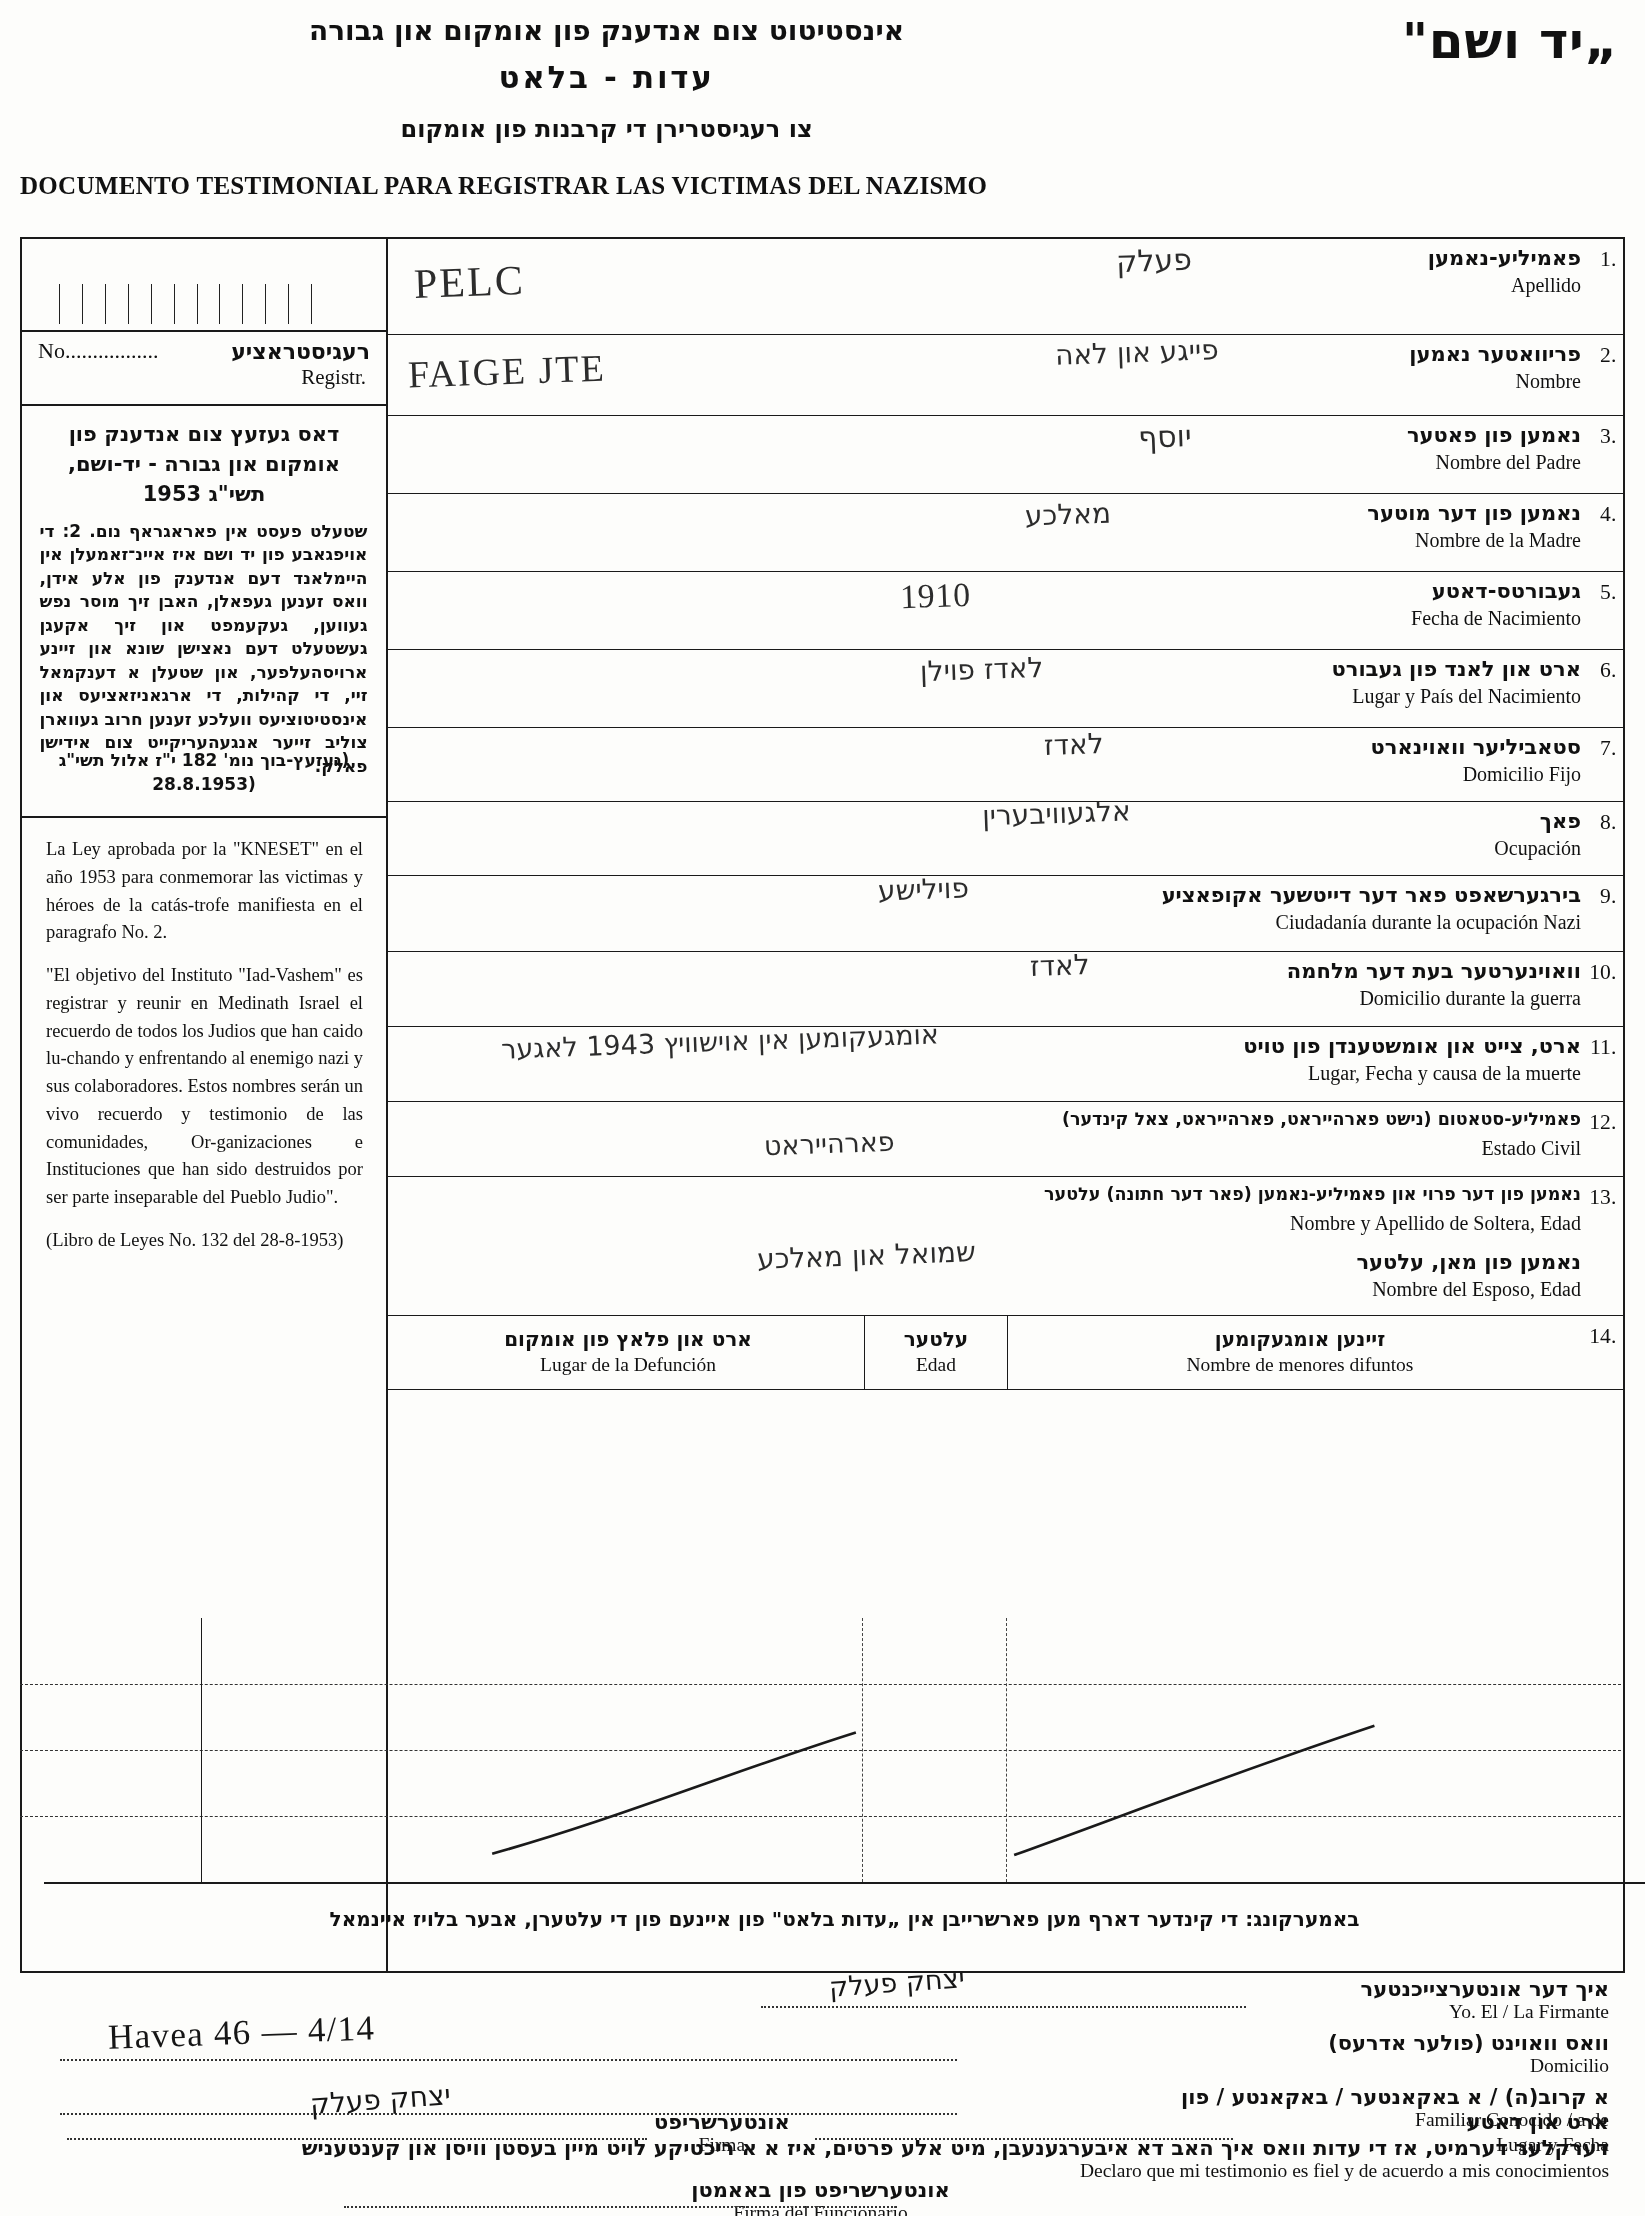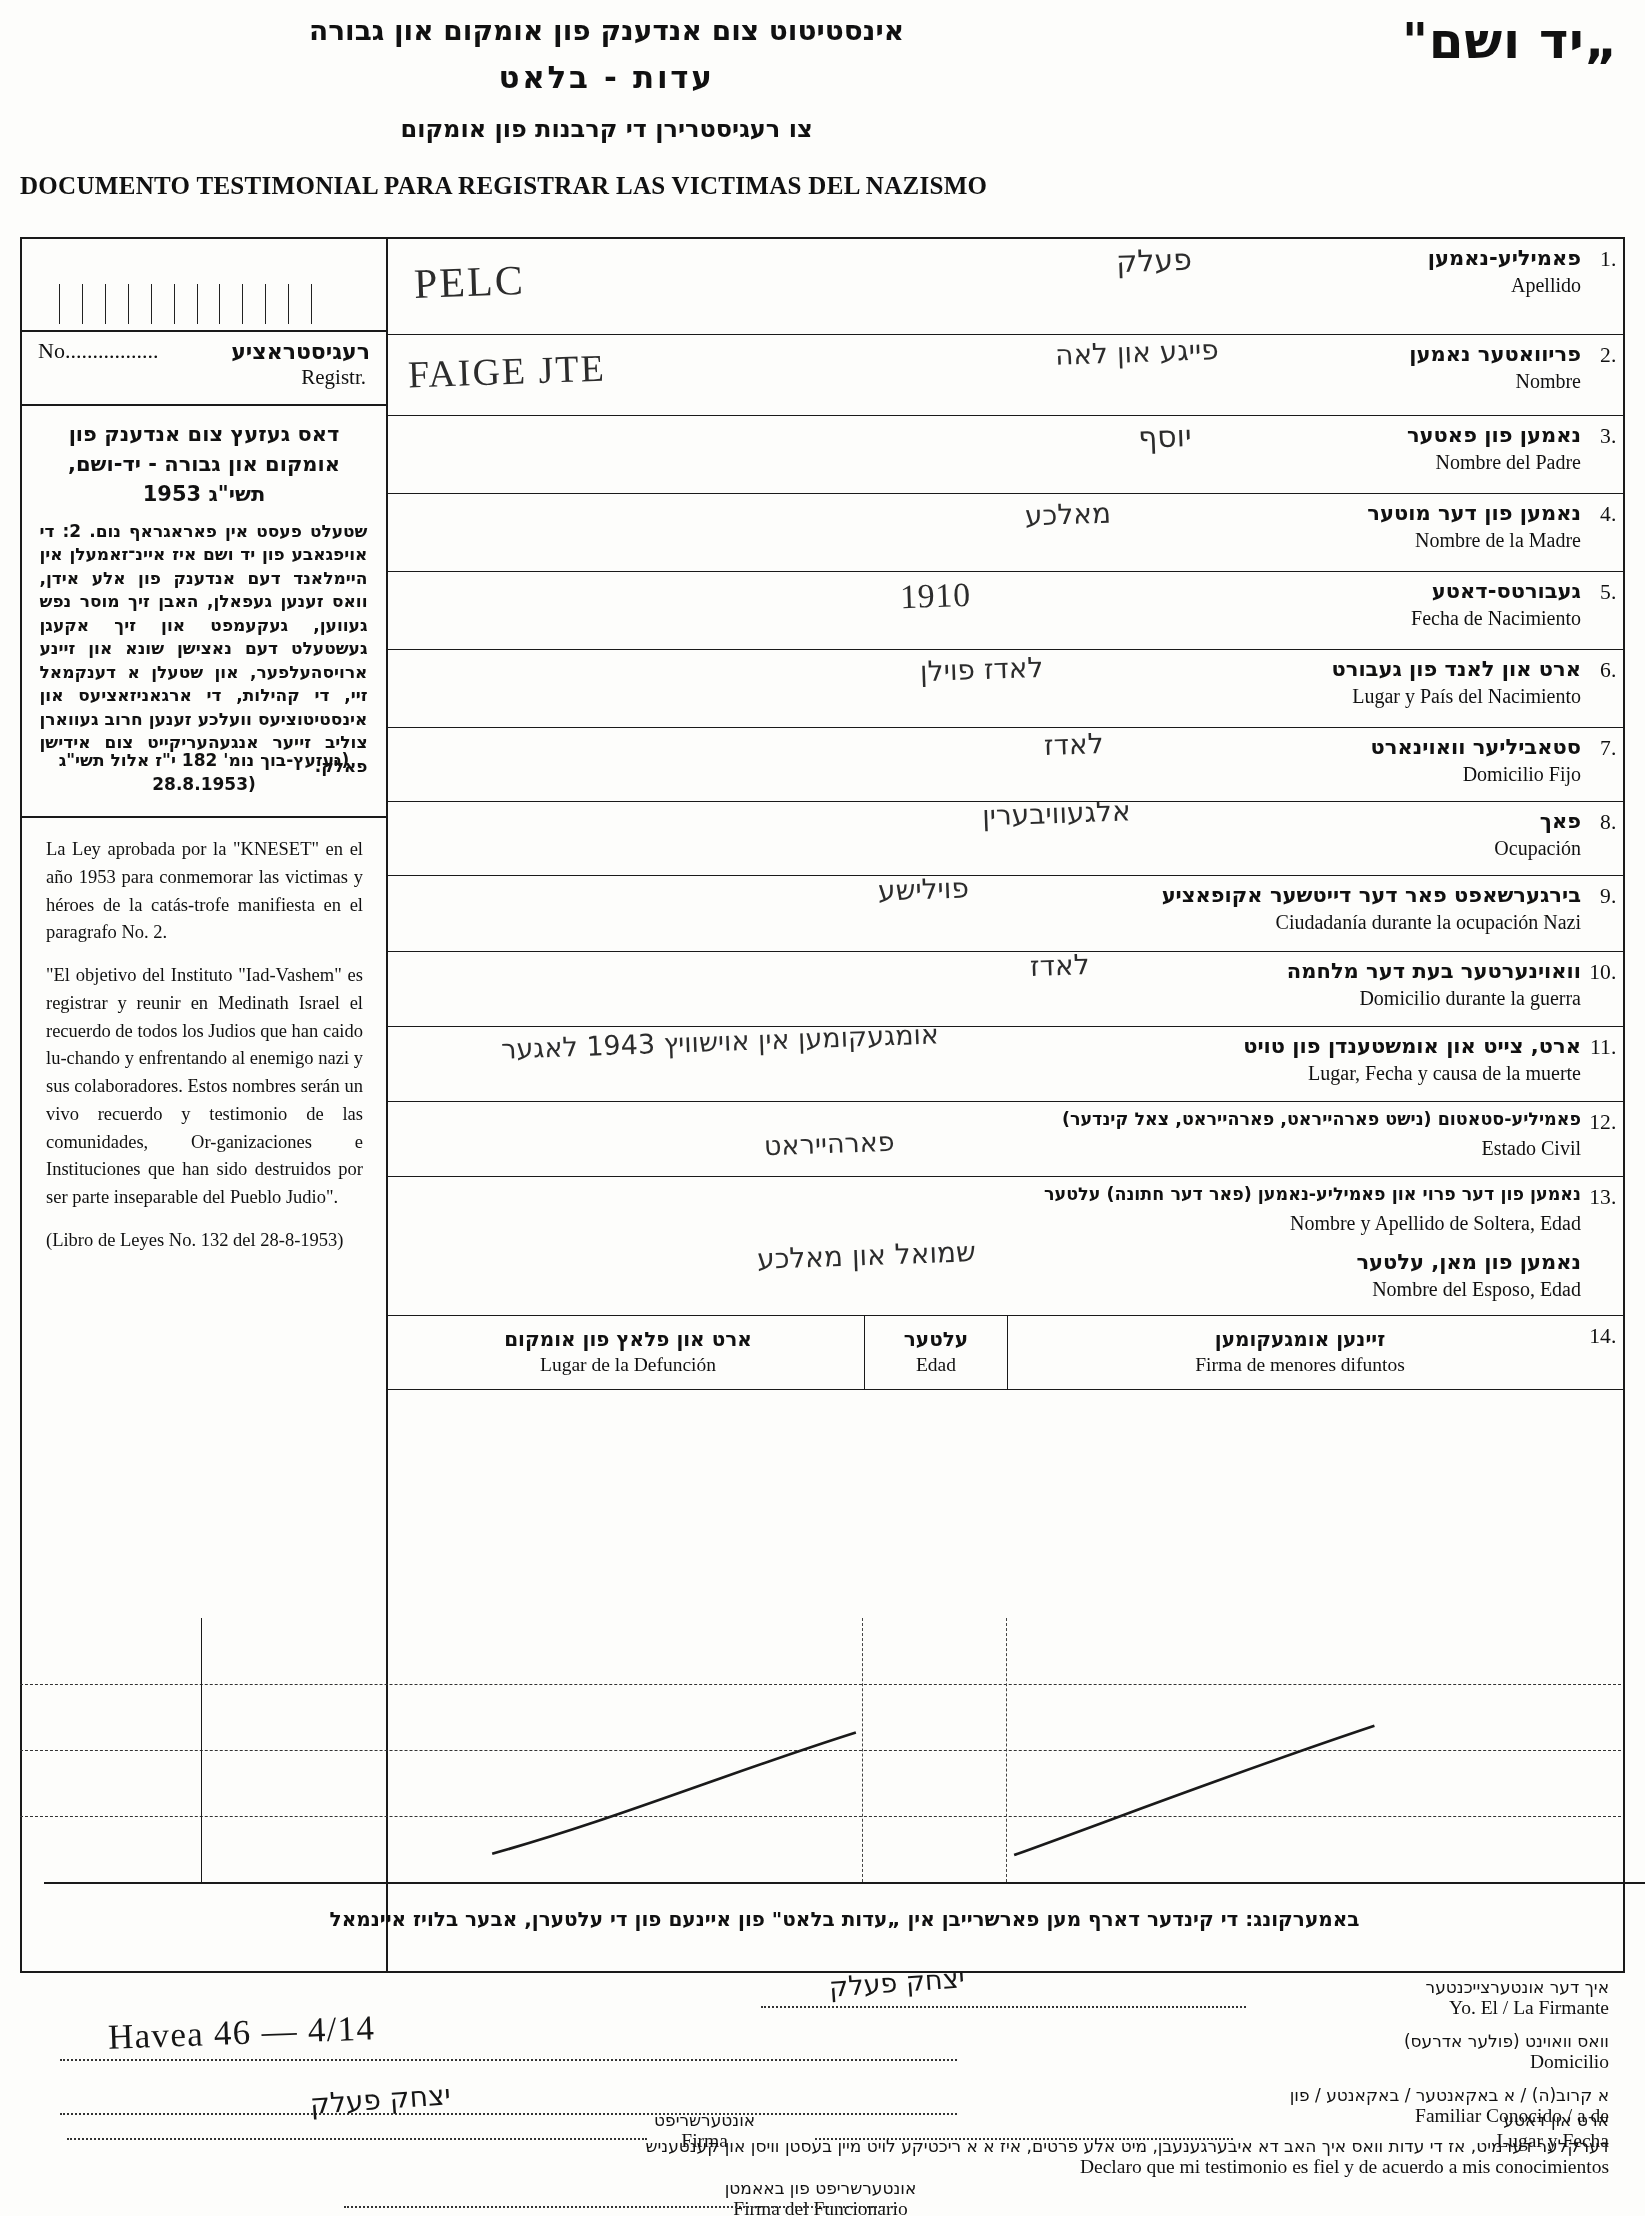--- a/index.html
+++ b/index.html
@@ -343,22 +343,22 @@
     height: 229px;
   }
   .dline {
     position: absolute;
     right: 0;
     text-align: right;
   }
   .d-yid {
     direction: rtl;
     font-family: "DejaVu Sans", sans-serif;
-    font-weight: normal;
-    font-size: 17px;
+    font-weight: bold;
+    font-size: 21px;
     white-space: nowrap;
   }
   .d-sp {
     font-family: "Liberation Serif", serif;
     font-size: 19.5px;
     white-space: nowrap;
   }
   .dots {
     position: absolute;
     border-bottom: 2px dotted #333;
@@ -556,21 +556,21 @@
         <div class="flabel-sp">Nombre del Esposo, Edad</div>
         <div class="hand" style="right:647px; top:-4px; font-size:28px;">שמואל און מאלכע</div>
       </div>
 
       <div class="minors-head">
         <div class="fnum">14.</div>
         <div class="mh-cell" style="right:31px; width:584px;">
           <div class="mh-yid">
             <div>זיינען אומגעקומען</div>
           </div>
-          <div class="mh-sp">Firma de menores difuntos</div>
+          <div class="mh-sp">Nombre de menores difuntos</div>
         </div>
         <div class="mh-cell" style="right:615px; width:144px; border-left:1.3px solid #1a1a1a; border-right:1.3px solid #1a1a1a;">
           <div class="mh-yid">עלטער</div>
           <div class="mh-sp">Edad</div>
         </div>
         <div class="mh-cell" style="right:759px; width:472px;">
           <div class="mh-yid">ארט און פלאץ פון אומקום</div>
           <div class="mh-sp">Lugar de la Defunción</div>
         </div>
       </div>

